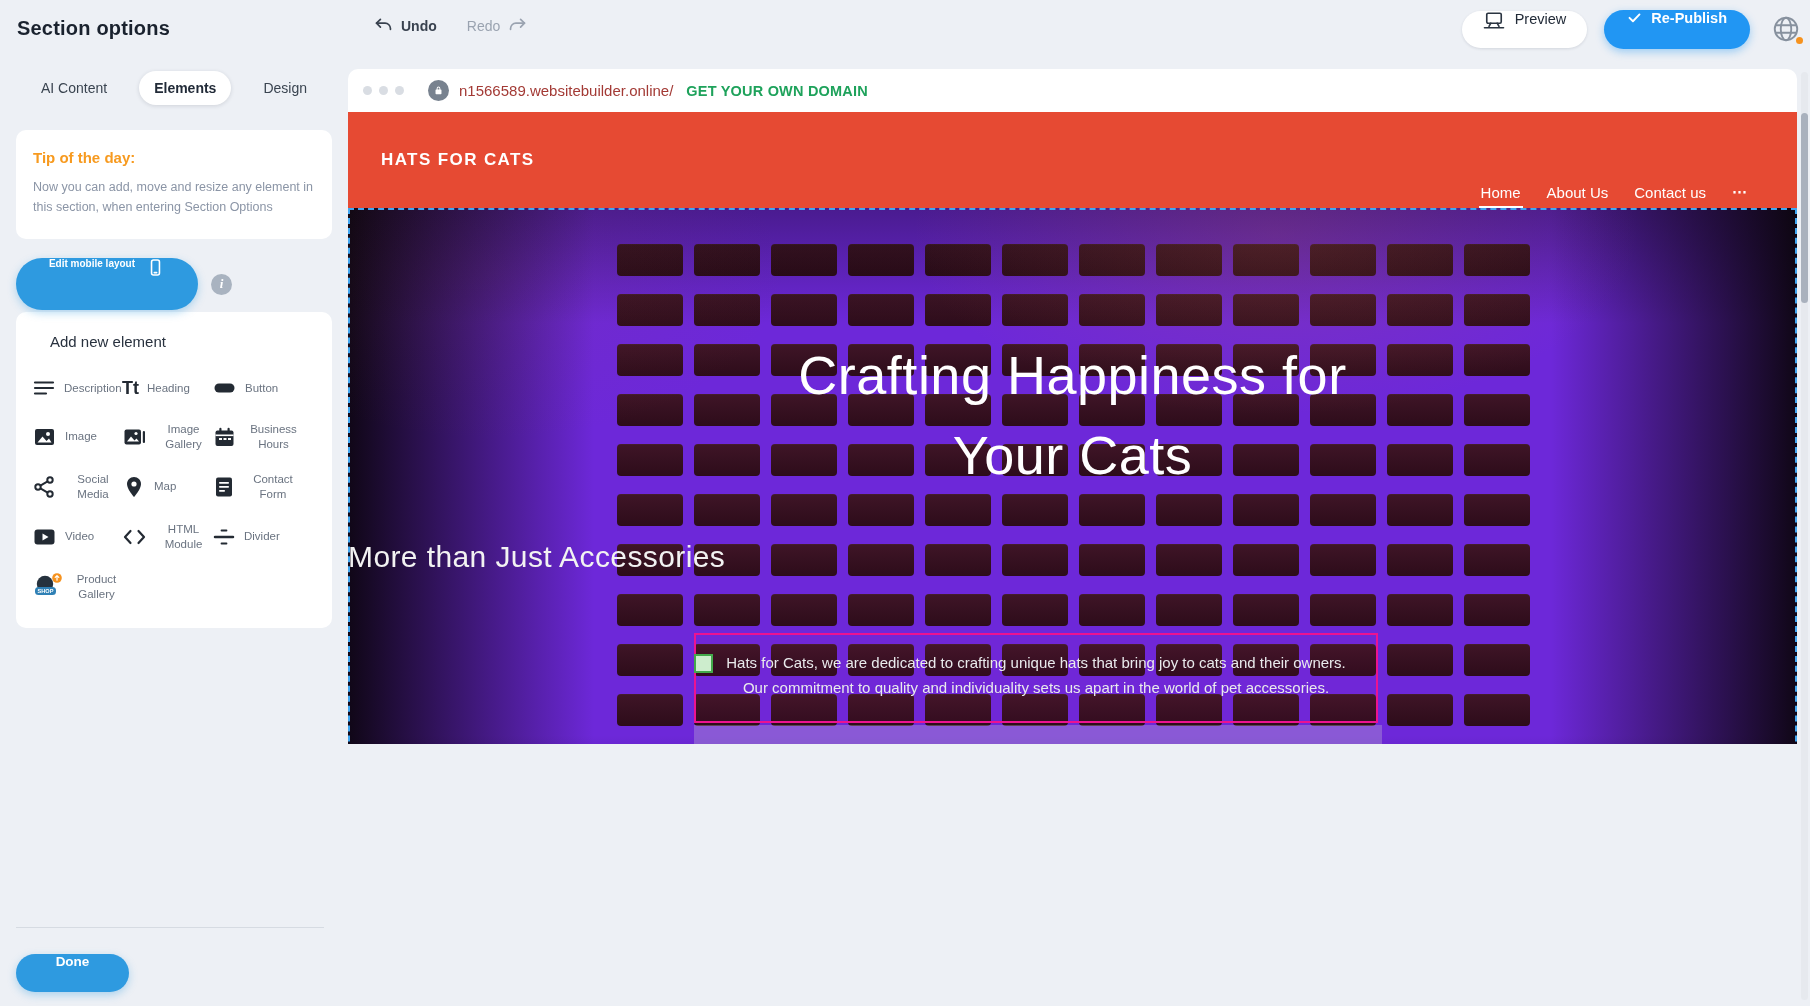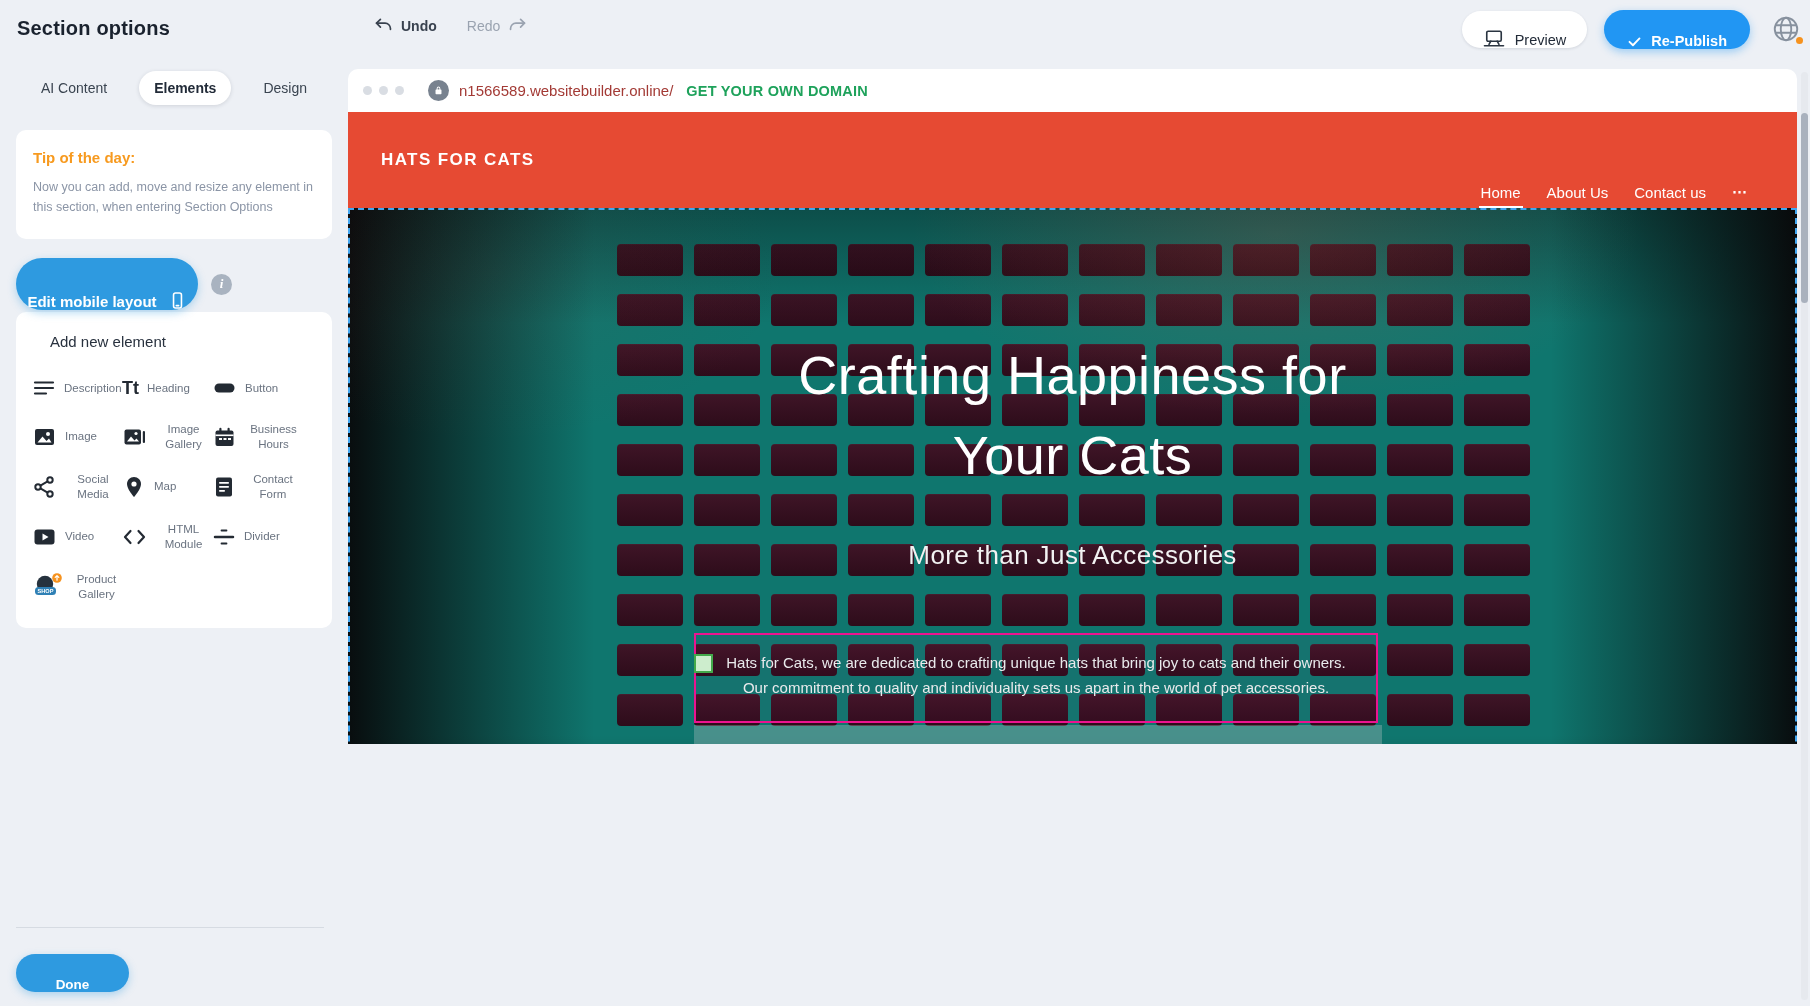--- a/index.html
+++ b/index.html
@@ -7,36 +7,36 @@
 .app{position:relative;width:1810px;height:1006px;overflow:hidden}
 
 
 .topbar{position:absolute;left:0;top:0;right:0;height:58px;z-index:20}
 .topbar-title{position:absolute;left:17px;top:17px;font-size:20px;font-weight:bold;color:#1a222e;letter-spacing:.2px}
 .history{position:absolute;left:374px;top:17px;display:flex;align-items:center;gap:30px}
 .hist-btn{display:flex;align-items:center;gap:8px;font-size:14px;cursor:pointer}
 .hist-btn.undo{color:#39424f;font-weight:bold}
 .hist-btn.redo{color:#9aa3b0}
 .topbar-right{position:absolute;right:9px;top:0;height:58px;display:flex;align-items:center;gap:17px}
-.btn{display:flex;align-items:flex-end;justify-content:center;cursor:pointer}
+.btn{display:flex;align-items:flex-start;justify-content:center;cursor:pointer}
 .btn-preview{gap:10px;height:37px;padding:0 21px;background:#fff;border-radius:19px;font-size:14.5px;color:#222b38;box-shadow:0 1px 3px rgba(25,35,55,.12)}
 .btn-republish{gap:9px;height:39px;padding:0 23px;background:var(--republish-blue,#2196f3);border-radius:20px;font-size:14.5px;font-weight:bold;color:#fff;box-shadow:0 3px 8px rgba(33,150,243,.4)}
 .globe-btn{position:relative;width:30px;height:30px;margin-left:4px;cursor:pointer}
 .globe-dot{position:absolute;right:-2px;bottom:0;width:7px;height:7px;border-radius:50%;background:#f6921e}
 
 
 .sidebar{position:absolute;left:0;top:58px;width:348px;bottom:0;padding:0 16px;z-index:10}
 .side-tabs{display:flex;align-items:center;justify-content:space-between;height:36px;margin:12px 10px 0}
 .side-tab{font-size:14px;color:#3a4450;padding:9px 15px;border-radius:18px;cursor:pointer;white-space:nowrap}
 .side-tab.active{background:#fff;font-weight:bold;color:#222b38;box-shadow:0 1px 4px rgba(25,35,55,.14)}
 .tip-card{background:#fff;border-radius:10px;margin-top:24px;padding:19px 17px 22px}
 .tip-title{font-size:15px;font-weight:bold;color:var(--tip-orange,#f79a1f)}
 .tip-body{margin-top:11px;font-size:12.5px;line-height:1.6;color:#8b95a6}
 .mobile-row{display:flex;align-items:center;margin-top:19px}
-.btn-mobile{gap:11px;width:182px;height:52px;border-radius:26px;background:var(--accent-blue,#2e9ae0);color:#fff;font-size:15px;font-weight:bold;box-shadow:0 3px 8px rgba(46,154,224,.35)}
+.btn-mobile{gap:11px;width:182px;height:52px;border-radius:26px;background:var(--accent-blue,#2e9ae0);color:#fff;font-size:10px;font-weight:bold;box-shadow:0 3px 8px rgba(46,154,224,.35)}
 .info-btn{margin-left:13px;width:21px;height:21px;border-radius:50%;background:#a9b3c0;color:#fff;display:flex;align-items:center;justify-content:center;font-size:13px;font-weight:bold;font-family:"Liberation Serif",serif;font-style:italic;cursor:pointer;flex:none}
 .add-card{background:#fff;border-radius:10px;margin-top:2px;padding:21px 30px 26px 16px}
 .add-title{font-size:15px;color:#28313e;margin-left:18px}
 .el-grid{display:grid;grid-template-columns:repeat(3,1fr);row-gap:20px;margin-top:24px}
 .el-cell{display:flex;flex-direction:row;align-items:center;gap:8px;cursor:pointer}
 .el-icon{height:28px;display:flex;align-items:center;justify-content:center;color:#232a33}
 .glyph-icon{font-size:18px;font-weight:bold;color:#232a33;line-height:1}
 .el-label{font-size:11.5px;color:#6a7380;text-align:center;line-height:1.3;max-width:80px}
 .side-divider{position:absolute;left:16px;right:24px;bottom:78px;height:1px;background:#d6dbe2}
 .btn-done{position:absolute;left:16px;bottom:14px;width:113px;height:38px;border-radius:19px;background:var(--accent-blue,#2e9ae0);color:#fff;font-size:13.5px;font-weight:bold;box-shadow:0 3px 8px rgba(46,154,224,.35)}
@@ -51,31 +51,31 @@
 .domain-link{margin-left:13px;font-size:14.5px;font-weight:bold;color:var(--domain-green,#1ea25b);cursor:pointer;letter-spacing:.2px}
 .viewport{position:relative;width:100%;height:632px;background:#fff;overflow:hidden}
 
 .site-header{position:relative;height:96px;background:var(--site-red,#e64a33);display:flex;align-items:center;z-index:1}
 .site-logo{margin-left:33px;font-size:17px;font-weight:bold;color:#fff;letter-spacing:1.4px}
 .site-nav{position:absolute;right:47px;top:0;height:100%;display:flex;align-items:flex-end;gap:22px}
 .nav-item{color:#fff;font-size:15px;cursor:pointer;padding:5px 2px;border-bottom:2px solid transparent}
 .nav-item.active{border-bottom:2px solid #fff}
 .nav-more{letter-spacing:1px;font-weight:bold}
 
-.hero{position:relative;height:643px;background:#0f766e;overflow:hidden}
+.hero{position:relative;height:643px;background:#6d28d9;overflow:hidden}
 .tile-grid{position:absolute;left:269px;top:36px;display:grid;grid-template-columns:repeat(12,66px);grid-auto-rows:32px;column-gap:11px;row-gap:18px;z-index:1}
 .tile{background:linear-gradient(180deg,#3f1527,#2d0c1a);border-radius:4px;box-shadow:inset 0 1px 0 rgba(255,255,255,.03)}
 .hero-vignette{position:absolute;inset:0;z-index:2;background:
   radial-gradient(520px 260px at 64% 4%, rgba(190,95,75,.20), rgba(0,0,0,0) 70%),
   radial-gradient(420px 240px at 10% 10%, rgba(140,70,60,.10), rgba(0,0,0,0) 70%),
   linear-gradient(90deg, rgba(8,4,6,.92) 0%, rgba(8,4,6,0) 17%, rgba(8,4,6,0) 83%, rgba(8,4,6,.92) 100%),
   linear-gradient(180deg, rgba(8,4,6,.35) 0%, rgba(8,4,6,0) 18%, rgba(8,4,6,0) 82%, rgba(8,4,6,.45) 100%)}
 .hero-heading{position:absolute;left:0;right:0;top:127px;z-index:3;text-align:center;color:#fff;font-size:54px;font-weight:500;line-height:80px;letter-spacing:.5px}
 .hero-heading span{display:block;white-space:nowrap}
-.hero-sub{position:absolute;left:0;right:0;top:332px;z-index:3;text-align:center;color:#f2f2f2;font-size:26px;letter-spacing:.4px}
+.hero-sub{position:absolute;left:0;right:0;top:332px;z-index:3;text-align:left;color:#f2f2f2;font-size:30px;letter-spacing:.4px}
 .ghost-bar{position:absolute;left:346px;top:517px;width:688px;height:21px;background:rgba(205,205,210,.30);z-index:3}
 .para-box{position:absolute;left:346px;top:425px;width:684px;height:90px;border:2px solid var(--selection-pink,#ec1390);background:rgba(236,19,144,.03);z-index:4}
 .para-text{margin-top:15px;text-align:center;color:#e9eaec;font-size:15px;line-height:25px}
 .para-text span{display:block;white-space:nowrap}
 .para-handle{position:absolute;left:-2px;top:19px;width:19px;height:19px;background:#cdedcd;border:2px solid #43a94b;cursor:grab}
 
 .section-outline{position:absolute;left:0;top:96px;width:1449px;height:643px;border:2px dashed var(--selection-blue,#41a7f2);z-index:6;pointer-events:none}
 .resize-handle{position:absolute;left:676px;top:730px;width:97px;height:25px;background:#fff;border:1px dashed #9cc9ef;border-radius:5px;box-shadow:0 1px 5px rgba(20,30,50,.25);z-index:7;display:flex;align-items:center;justify-content:center;cursor:ns-resize}
 .rh-dots{width:70px;border-top:2px dotted #4aa6ef}
 .rh-arrows{position:absolute;left:50%;top:-17px;transform:translateX(-50%)}

